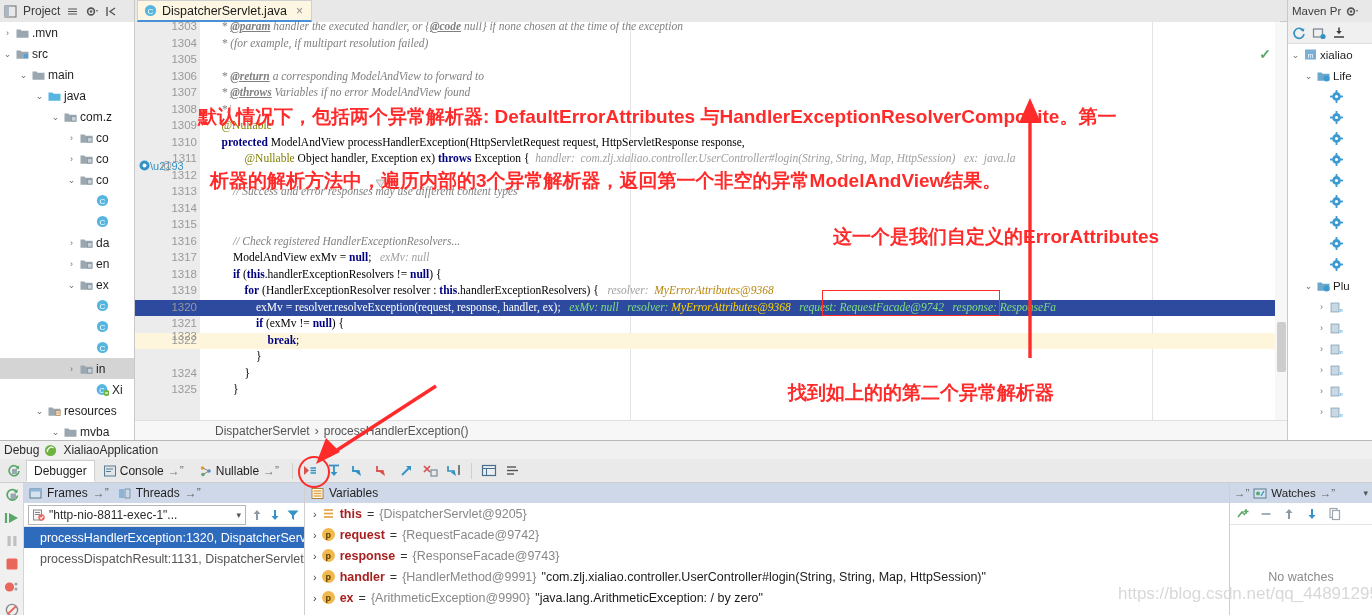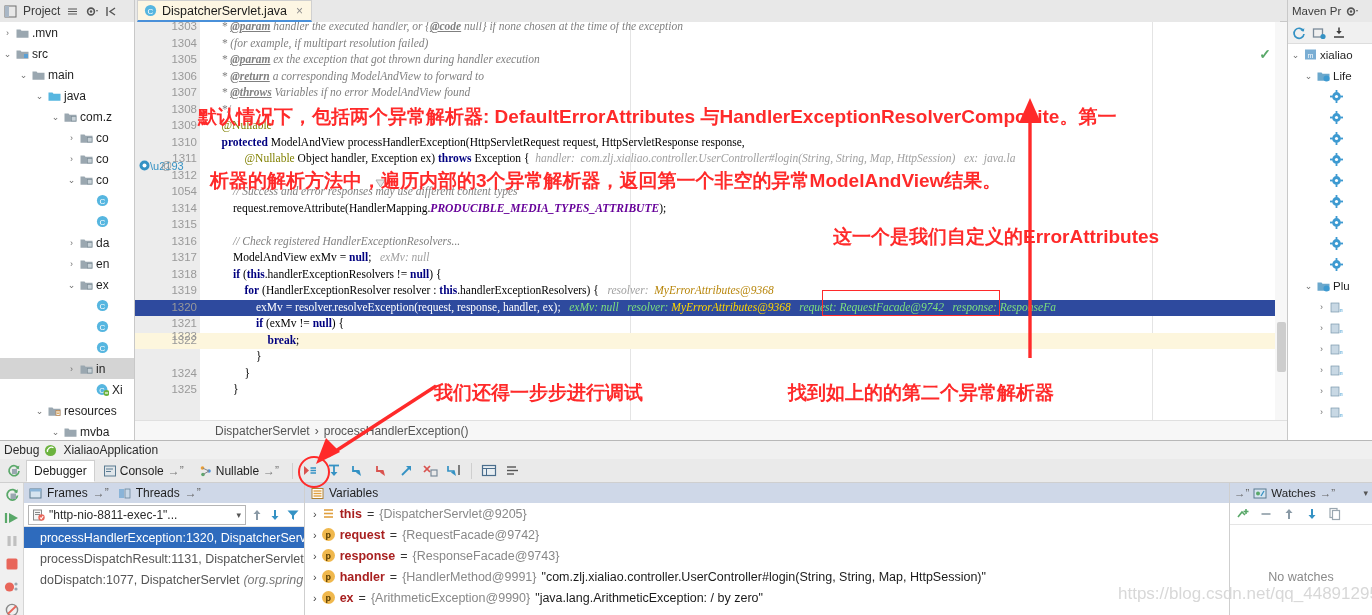--- a/index.html
+++ b/index.html
@@ -415,39 +415,37 @@
   <div class="editor">
     <div class="gutter"></div>
     <div class="guide" style="left:495px"></div>
     <div class="guide" style="left:1017px"></div>
     <div class="code" id="code-root">
         <div class="ln" style="top: -2px; right: auto; left: -63px;">1303</div>
         <div class="cl" style="top: -2px; left: 10px;"><span class="cm">    </span><span class="cm">* </span><span class="tg">@param</span><span class="cm"> handler the executed handler, or {</span><span class="tg">@code</span><span class="cm"> null} if none chosen at the time of the exception</span></div>
         <div class="ln" style="top: 14.5px; right: auto; left: -63px;">1304</div>
         <div class="cl" style="top: 14.5px; left: 10px;"><span class="cm">    </span><span class="cm">* (for example, if multipart resolution failed)</span></div>
         <div class="ln" style="top: 31px; right: auto; left: -63px;">1305</div>
-        <div class="cl" style="top: 31px; left: 10px;"><span class="cm">    </span><span class="cm">* </span><span class="tg">@param</span><span class="cm"> ex the exception that got thrown during handler execution</span></div>
         <div class="ln" style="top: 47.5px; right: auto; left: -63px;">1306</div>
         <div class="cl" style="top: 47.5px; left: 10px;"><span class="cm">    </span><span class="cm">* </span><span class="tg">@return</span><span class="cm"> a corresponding ModelAndView to forward to</span></div>
         <div class="ln" style="top: 64px; right: auto; left: -63px;">1307</div>
         <div class="cl" style="top: 64px; left: 10px;"><span class="cm">    </span><span class="cm">* </span><span class="tg">@throws</span><span class="cm"> Variables if no error ModelAndView found</span></div>
         <div class="ln" style="top: 80.5px; right: auto; left: -63px;">1308</div>
         <div class="cl" style="top: 80.5px; left: 10px;"><span class="cm">    */</span></div>
         <div class="ln" style="top: 97px; right: auto; left: -63px;">1309</div>
         <div class="cl" style="top: 97px; left: 10px;"><span class="an">    @Nullable</span></div>
         <div class="ln" style="top: 113.5px; right: auto; left: -63px;">1310</div>
         <div class="cl" style="top: 113.5px; left: 10px;"><span>    </span><span class="kw">protected</span><span> ModelAndView processHandlerException(HttpServletRequest request, HttpServletResponse response,</span></div>
         <div class="ln" style="top: 130px; right: auto; left: -63px;">1311</div>
         <div class="cl" style="top: 130px; left: 10px;"><span>            </span><span class="an">@Nullable</span><span> Object handler, Exception ex) </span><span class="kw">throws</span><span> Exception {  </span><span class="hint">handler:  com.zlj.xialiao.controller.UserController#login(String, String, Map, HttpSession)   ex:  java.la</span></div>
         <div class="ln" style="top: 146.5px; right: auto; left: -63px;">1312</div>
         <div class="cl" style="top: 146.5px; left: 10px;"><span></span></div>
-        <div class="ln" style="top: 163px; right: auto; left: -63px;">1054</div>
+        <div class="ln" style="top: 163px; right: auto; left: -63px;">1313</div>
         <div class="cl" style="top: 163px; left: 10px;"><span>        </span><span class="cm">// Success and error responses may use different content types</span></div>
         <div class="ln" style="top: 179.5px; right: auto; left: -63px;">1314</div>
-        <div class="cl" style="top: 179.5px; left: 10px;"><span>        request.removeAttribute(HandlerMapping.</span><span class="st">PRODUCIBLE_MEDIA_TYPES_ATTRIBUTE</span><span>);</span></div>
         <div class="ln" style="top: 196px; right: auto; left: -63px;">1315</div>
         <div class="cl" style="top: 196px; left: 10px;"><span></span></div>
         <div class="ln" style="top: 212.5px; right: auto; left: -63px;">1316</div>
         <div class="cl" style="top: 212.5px; left: 10px;"><span>        </span><span class="cm">// Check registered HandlerExceptionResolvers...</span></div>
         <div class="ln" style="top: 229px; right: auto; left: -63px;">1317</div>
         <div class="cl" style="top: 229px; left: 10px;"><span>        ModelAndView exMv = </span><span class="kw">null</span><span>;   </span><span class="hint">exMv: null</span></div>
         <div class="ln" style="top: 245.5px; right: auto; left: -63px;">1318</div>
         <div class="cl" style="top: 245.5px; left: 10px;"><span>        </span><span class="kw">if</span><span> (</span><span class="kw">this</span><span>.handlerExceptionResolvers != </span><span class="kw">null</span><span>) {</span></div>
         <div class="ln" style="top: 262px; right: auto; left: -63px;">1319</div>
         <div class="cl" style="top: 262px; left: 10px;"><span>            </span><span class="kw">for</span><span> (HandlerExceptionResolver resolver : </span><span class="kw">this</span><span>.handlerExceptionResolvers) {   </span><span class="hint">resolver:  </span><span class="hinty">MyErrorAttributes@9368</span></div>
@@ -956,24 +954,20 @@
               <path d="M1.5 2.5 L12.5 2.5 L8 7.5 L8 12 L6 10.5 L6 7.5z" fill="#3592c4"></path>
             </svg>
         </span>
       </div>
       <div id="frames-root">
           <div class="frow sel">
             <span>processHandlerException:1320, DispatcherServl</span>
           </div>
           <div class="frow">
             <span>processDispatchResult:1131, DispatcherServlet</span>
-          </div>
-          <div class="frow">
-            <span>doDispatch:1077, DispatcherServlet </span>
-            <i>(org.spring</i>
           </div>
         </div>
     </div>
 
     <div class="varspane">
       <div class="vp-hdr">
         <span class="ic">
           <svg width="13" height="13" viewBox="0 0 13 13">
               <rect x="1" y="1.5" width="11" height="10" fill="#fff" stroke="#b08030"></rect>
               <line x1="2.5" y1="4" x2="10.5" y2="4" stroke="#e0a040" stroke-width="1.4"></line>
@@ -1078,21 +1072,20 @@
       </div>
       <div class="nowatch">No watches</div>
     </div>
   </div>
 
   <div class="ann" style="left:198px; top:104px; font-size:19px;">默认情况下，包括两个异常解析器: DefaultErrorAttributes 与HandlerExceptionResolverComposite。第一</div>
   <div class="ann" style="left:210px; top:168px; font-size:19px;">析器的解析方法中，遍历内部的3个异常解析器，返回第一个非空的异常ModelAndView结果。</div>
 
   <div class="ann" style="left:833px; top:224px; font-size:19px;">这一个是我们自定义的ErrorAttributes</div>
 
-  <div class="ann" style="left:434px; top:380px; font-size:19px;">我们还得一步步进行调试</div>
 
   <div class="ann" style="left:788px; top:380px; font-size:19px;">找到如上的的第二个异常解析器</div>
 
   <div class="redbox" style="left:822px; top:290px; width:178px; height:26px;"></div>
 
   <svg style="position:absolute;left:1012px;top:96px;width:40px;height:265px;">
     <line x1="18" y1="262" x2="18" y2="22" stroke="#ff2a2a" stroke-width="3.4"></line>
     <path d="M18 2 L29 27 L7 27z" fill="#ff2a2a"></path>
   </svg>
 

